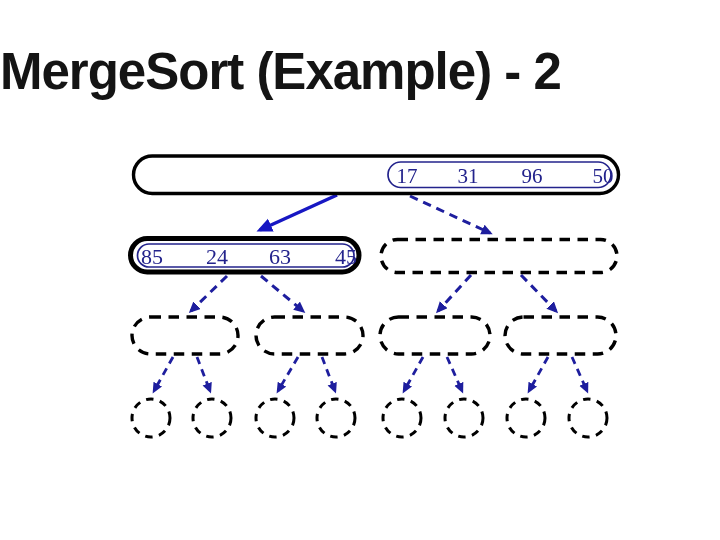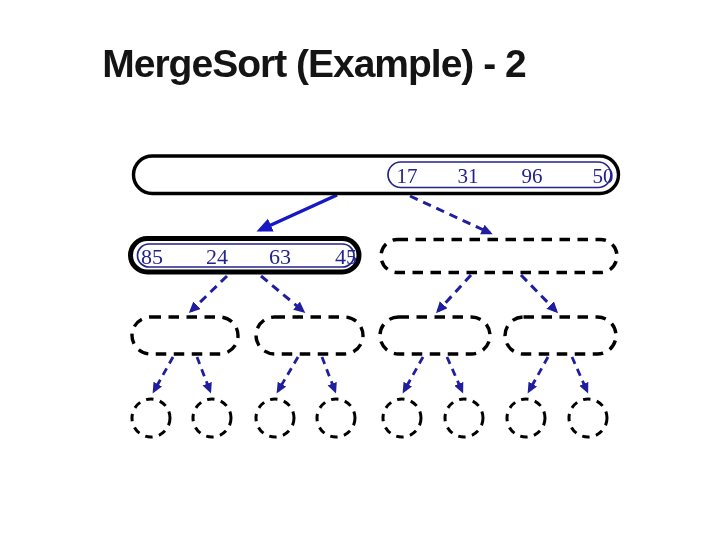--- a/index.html
+++ b/index.html
@@ -5,23 +5,23 @@
   html,body{margin:0;padding:0;}
   body{
     width:720px;height:540px;overflow:hidden;
     background:#ffffff;
     font-family:"Liberation Sans", sans-serif;
     position:relative;
   }
   .slide{position:absolute;inset:0;width:720px;height:540px;background:#ffffff;}
   .slide-title{
     position:absolute;top:42px;left:0;width:628px;
-    margin:0;text-align:center;
+    margin:0;text-align:left;
     font-family:"Liberation Sans", sans-serif;
-    font-size:39px;font-weight:600;letter-spacing:-1px;
+    font-size:51px;font-weight:600;letter-spacing:-1px;
     color:#141414;
   }
   svg.tree{position:absolute;left:0;top:0;width:720px;height:540px;}
 
   .node-outline{fill:#ffffff;stroke:#000000;stroke-width:3.4px;}
   .node-outline.bold{stroke-width:5px;}
   .node-dashed{fill:none;stroke:#000000;stroke-width:3.4px;stroke-dasharray:10.5 7.5;}
   .leaf-circle{fill:none;stroke:#000000;stroke-width:3px;stroke-dasharray:7.5 6.5;}
   .inner-list{fill:#ffffff;stroke:#23238c;stroke-width:1.7px;}
   .num{

